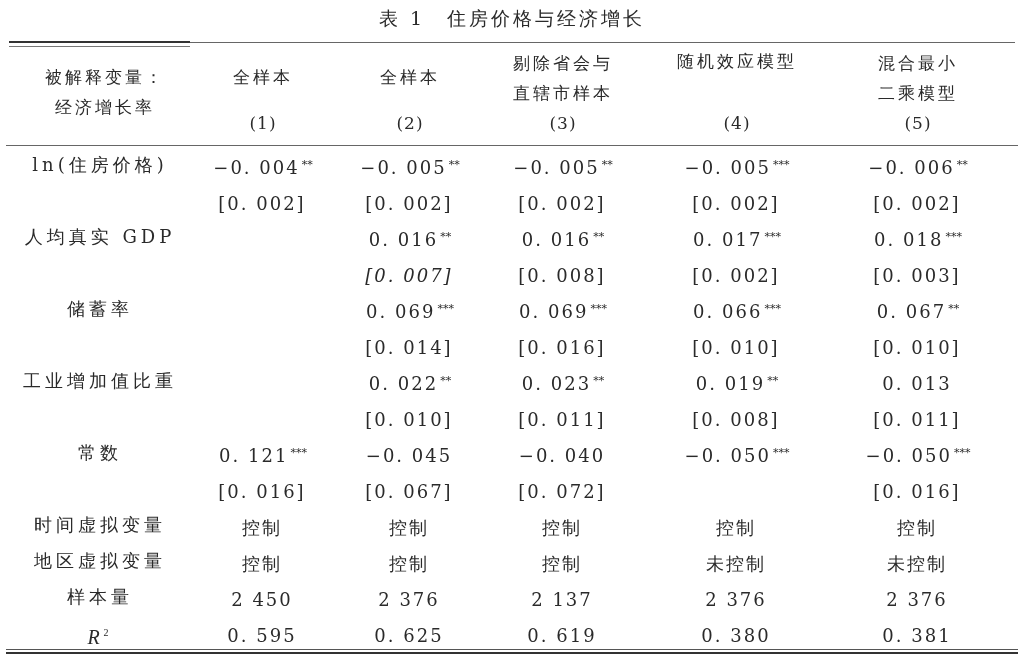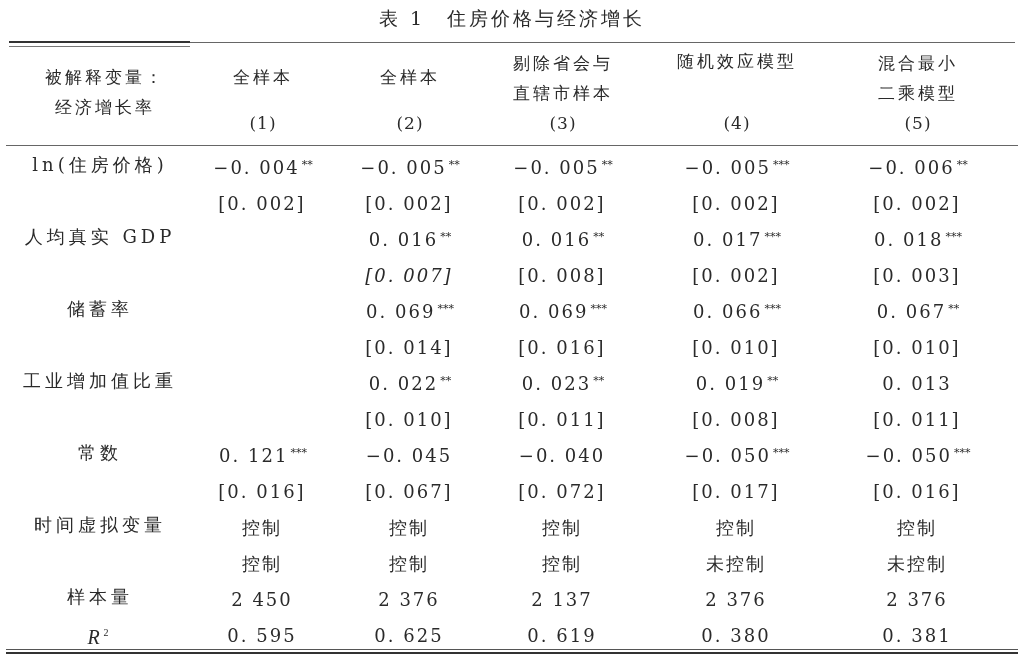--- a/index.html
+++ b/index.html
@@ -166,32 +166,32 @@
       <div class="cell num-val" style="left: 325px; width: 170px;"><span>−0. 045</span><span class="stars"></span></div>
       <div class="cell num-val" style="left: 478px; width: 170px;"><span>−0. 040</span><span class="stars"></span></div>
       <div class="cell num-val" style="left: 652px; width: 170px;"><span>−0. 050</span><span class="stars">***</span></div>
       <div class="cell num-val" style="left: 833px; width: 170px;"><span>−0. 050</span><span class="stars">***</span></div>
     </div>
     <div class="row" style="top: 471px;">
       <div class="cell label" style="left: 0px; width: 200px;"></div>
       <div class="cell num-val" style="left: 178px; width: 170px;"><span>[0. 016]</span><span class="stars"></span></div>
       <div class="cell num-val" style="left: 325px; width: 170px;"><span>[0. 067]</span><span class="stars"></span></div>
       <div class="cell num-val" style="left: 478px; width: 170px;"><span>[0. 072]</span><span class="stars"></span></div>
-      <div class="cell num-val" style="left: 652px; width: 170px;"><span>[0. 017]</span><span class="stars"></span></div>
       <div class="cell num-val" style="left: 833px; width: 170px;"><span>[0. 016]</span><span class="stars"></span></div>
     </div>
     <div class="row" style="top: 507px;">
       <div class="cell label" style="left: 0px; width: 200px;">时间虚拟变量</div>
       <div class="cell num-val" style="left: 178px; width: 170px;"><span>控制</span><span class="stars"></span></div>
       <div class="cell num-val" style="left: 325px; width: 170px;"><span>控制</span><span class="stars"></span></div>
       <div class="cell num-val" style="left: 478px; width: 170px;"><span>控制</span><span class="stars"></span></div>
       <div class="cell num-val" style="left: 652px; width: 170px;"><span>控制</span><span class="stars"></span></div>
       <div class="cell num-val" style="left: 833px; width: 170px;"><span>控制</span><span class="stars"></span></div>
     </div>
     <div class="row" style="top: 543px;">
+      <div class="cell label" style="left: 0px; width: 200px;">地区虚拟变量</div>
       <div class="cell num-val" style="left: 178px; width: 170px;"><span>控制</span><span class="stars"></span></div>
       <div class="cell num-val" style="left: 325px; width: 170px;"><span>控制</span><span class="stars"></span></div>
       <div class="cell num-val" style="left: 478px; width: 170px;"><span>控制</span><span class="stars"></span></div>
       <div class="cell num-val" style="left: 652px; width: 170px;"><span>未控制</span><span class="stars"></span></div>
       <div class="cell num-val" style="left: 833px; width: 170px;"><span>未控制</span><span class="stars"></span></div>
     </div>
     <div class="row" style="top: 579px; padding-left: 12px;">
       <div class="cell label" style="left: 0px; width: 200px;">样本量</div>
       <div class="cell num-val" style="left: 178px; width: 170px;"><span>2 450</span><span class="stars"></span></div>
       <div class="cell num-val" style="left: 325px; width: 170px;"><span>2 376</span><span class="stars"></span></div>

